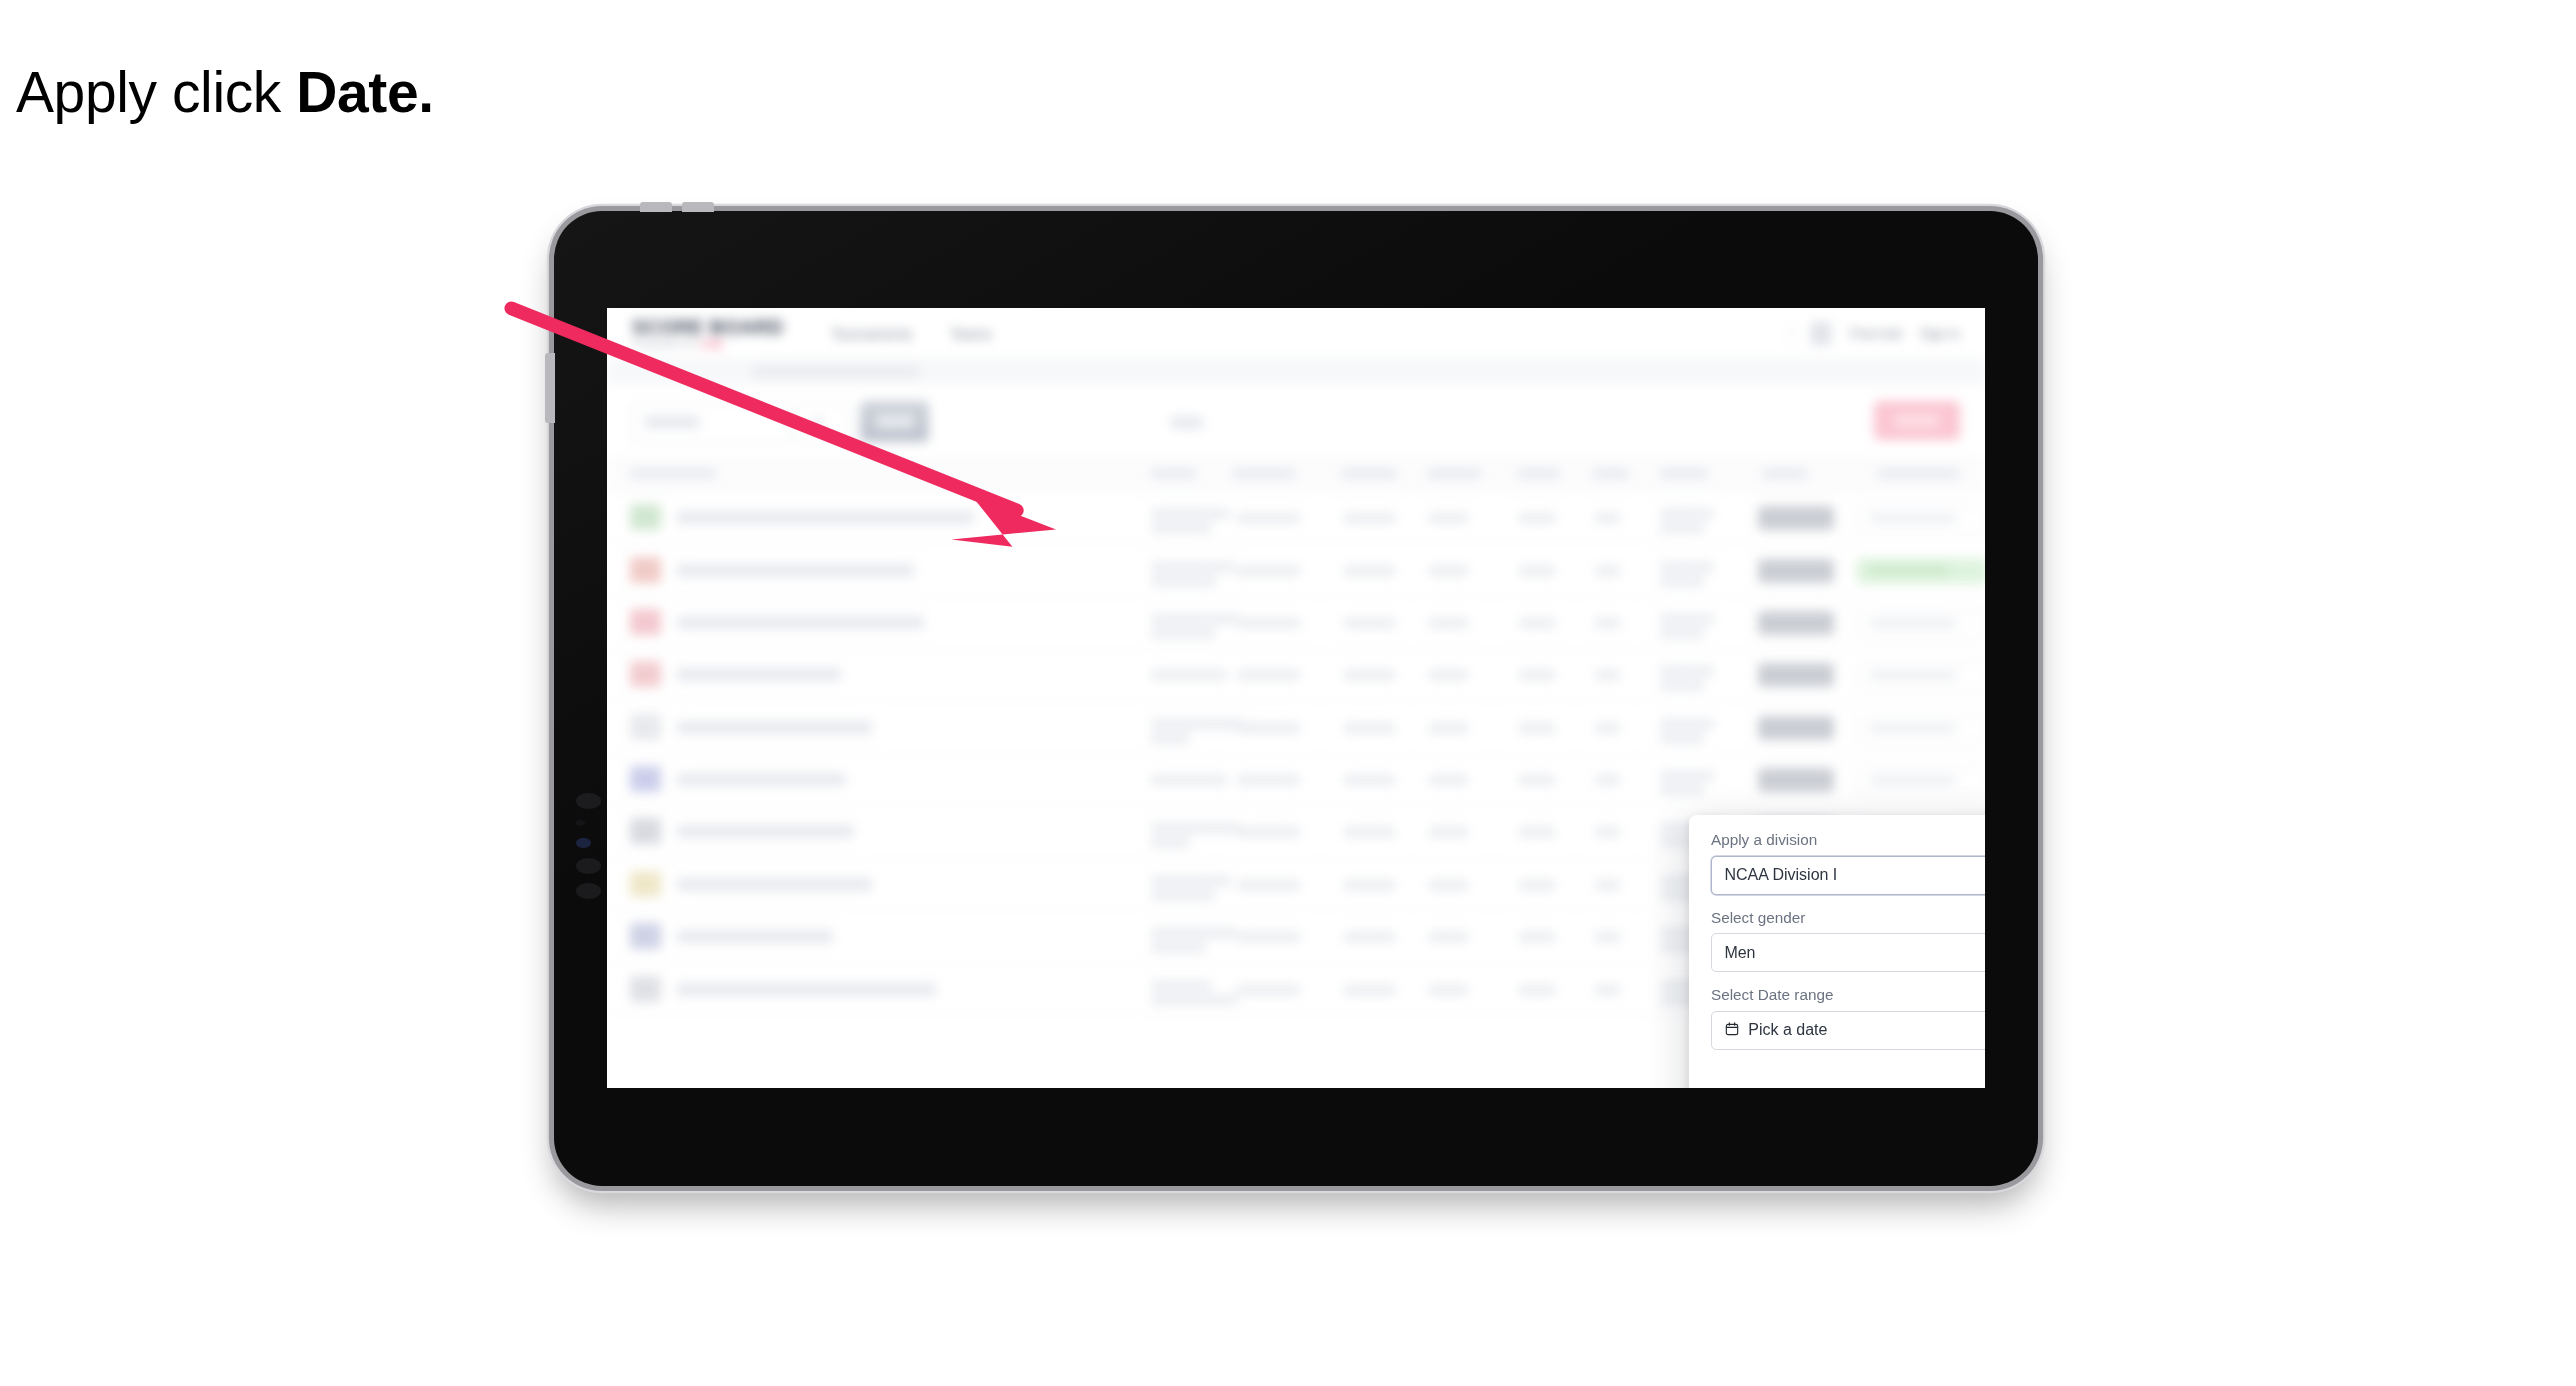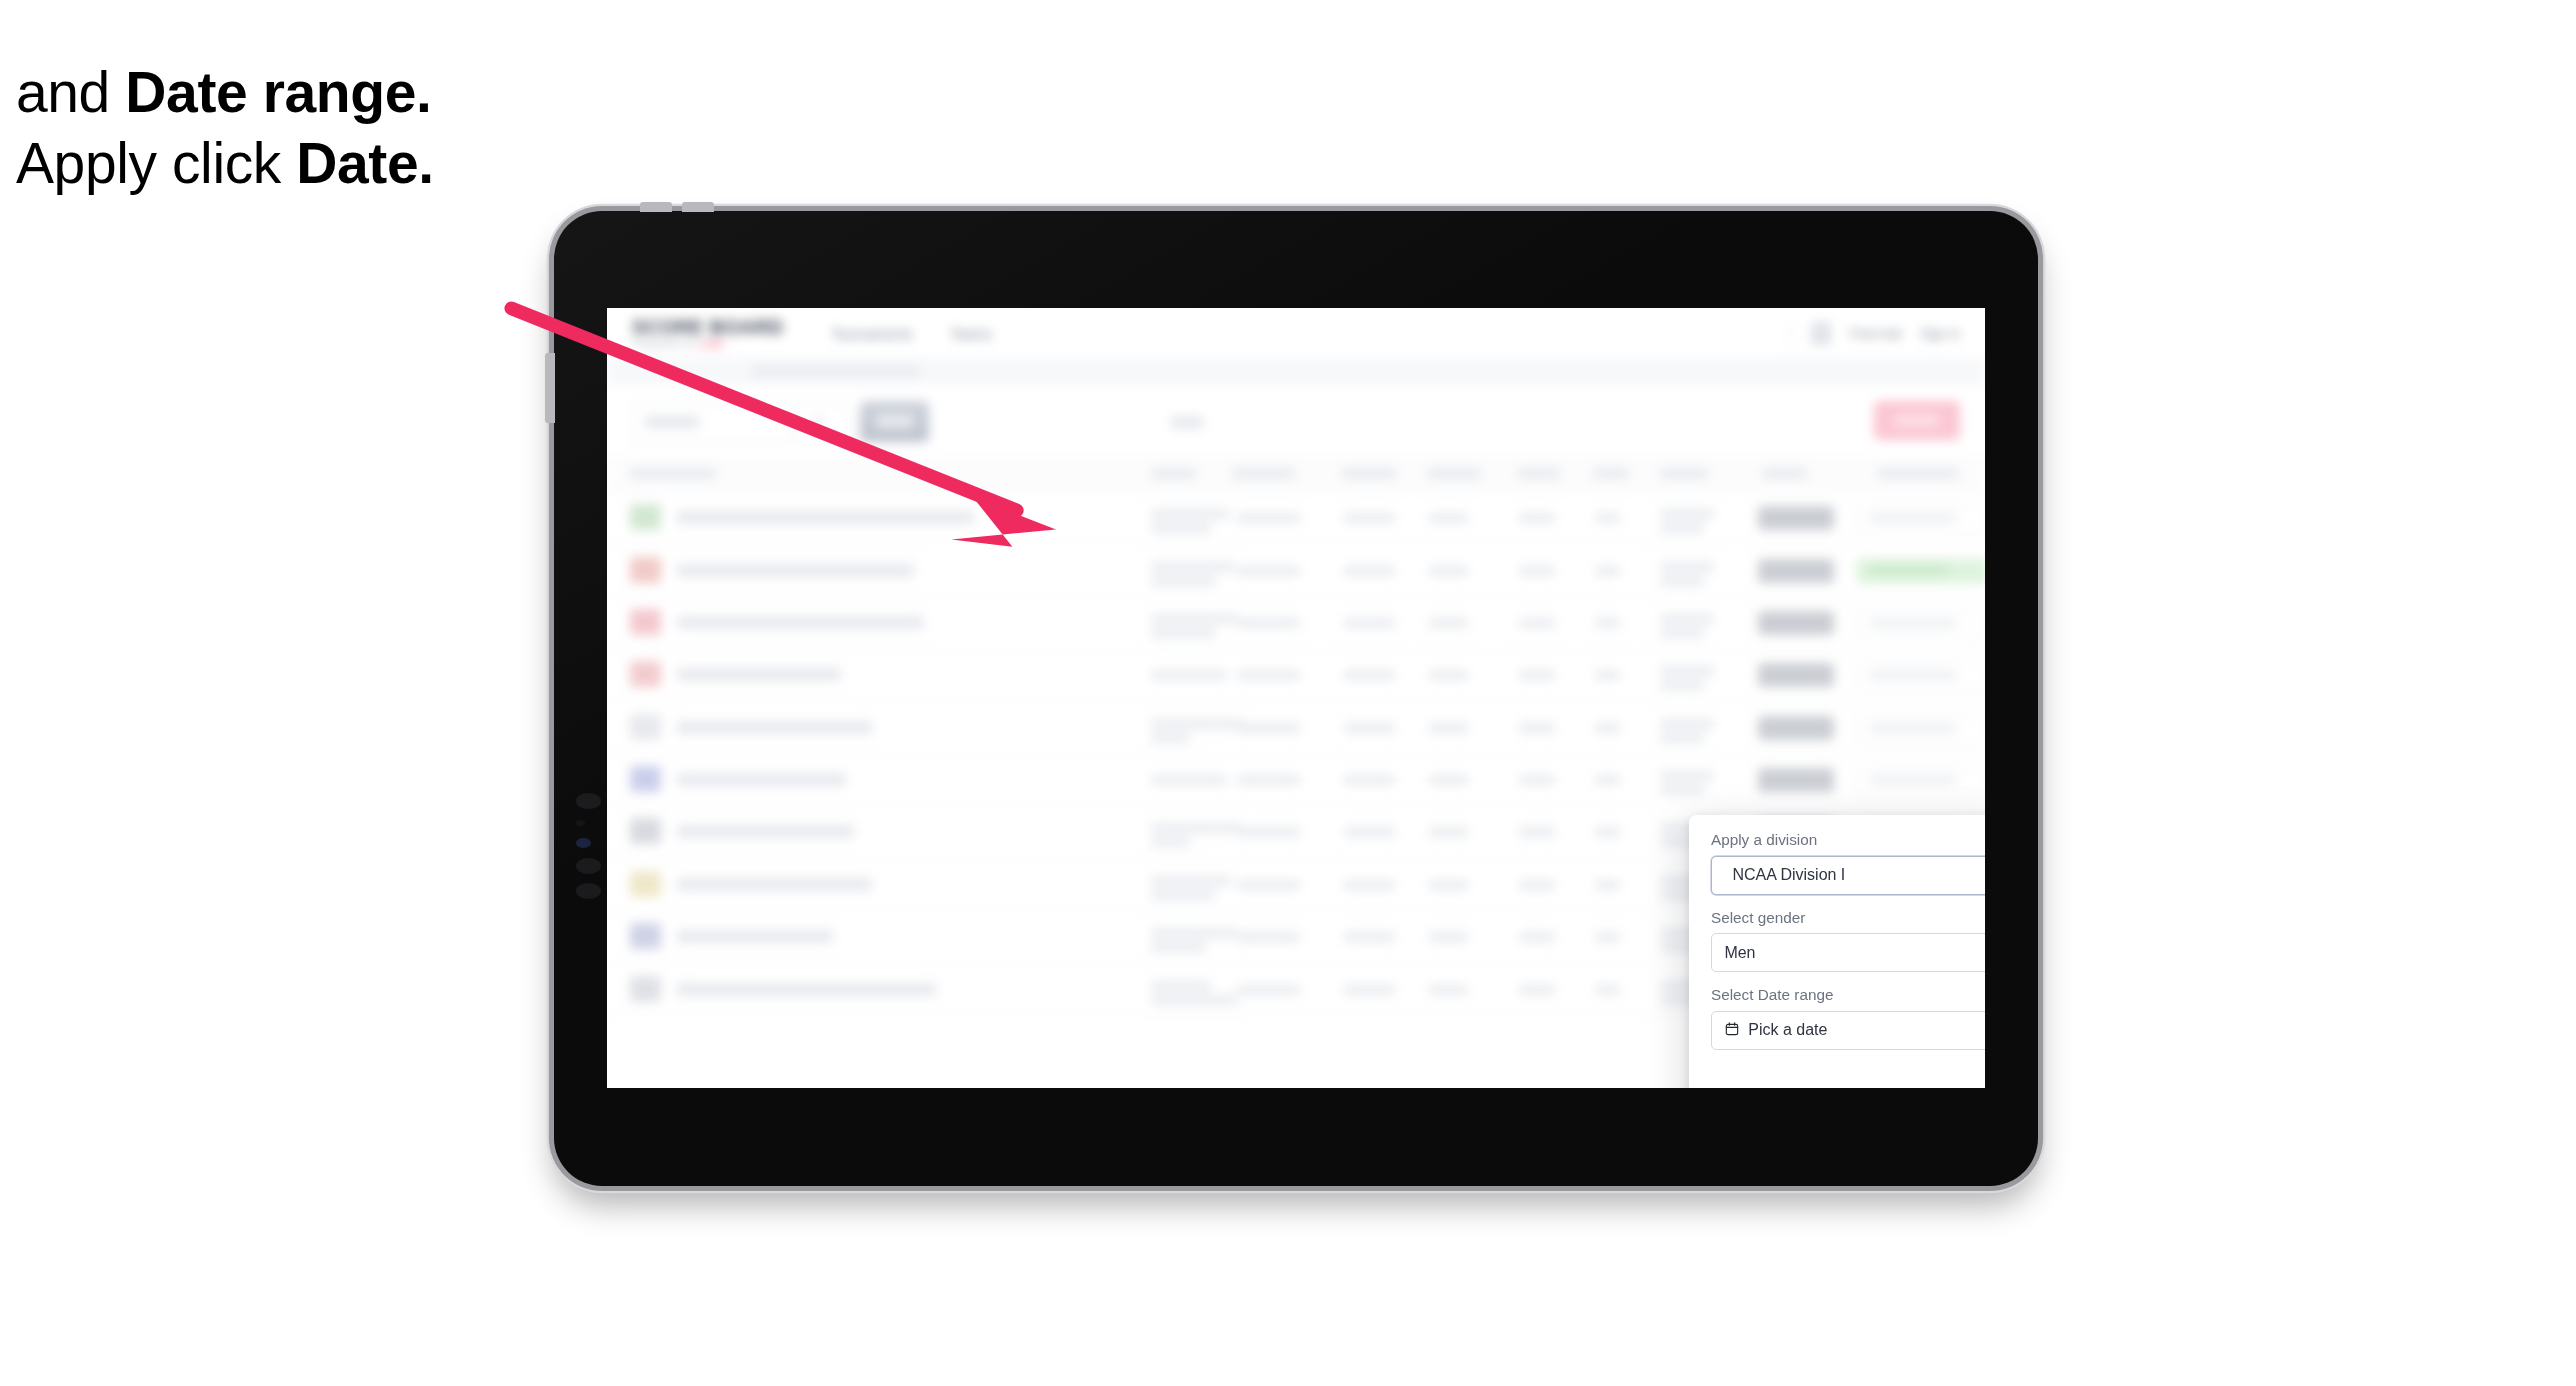--- a/index.html
+++ b/index.html
@@ -350,36 +350,34 @@
     border: 0.7px solid #d5d8de;
     border-radius: 5.1px;
     background: #fff;
     display: flex;
     align-items: center;
     box-sizing: border-box;
   }
   .field-box.focused {
     border-color: #aeb6cc;
     box-shadow: 0 0 0 0.7px #c6cbdd;
-    padding-left: 8px;
   }
   .field-val {
     font-size: 16px;
     color: #2e3440;
     padding-left: 12.4px;
   }
   .field-gap { height: 14px; }
   .cal-row { display: flex; align-items: center; padding-left: 11.6px; gap: 8.7px; }
   .cal-text { font-size: 16px; color: #2e3440; }
 </style>
 </head>
 <body>
 
 <div class="headline">
-  <div class="line"><span>and </span><span class="b">Date range.</span></div>
   <div class="line"><span>Apply click </span><span class="b">Date.</span></div>
 </div>
 
 <div class="tablet">
   <div class="vol-btn v1"></div>
   <div class="vol-btn v2"></div>
   <div class="power-btn"></div>
   <div class="sensor s1"></div>
   <div class="sensor s2"></div>
   <div class="sensor s3"></div>

